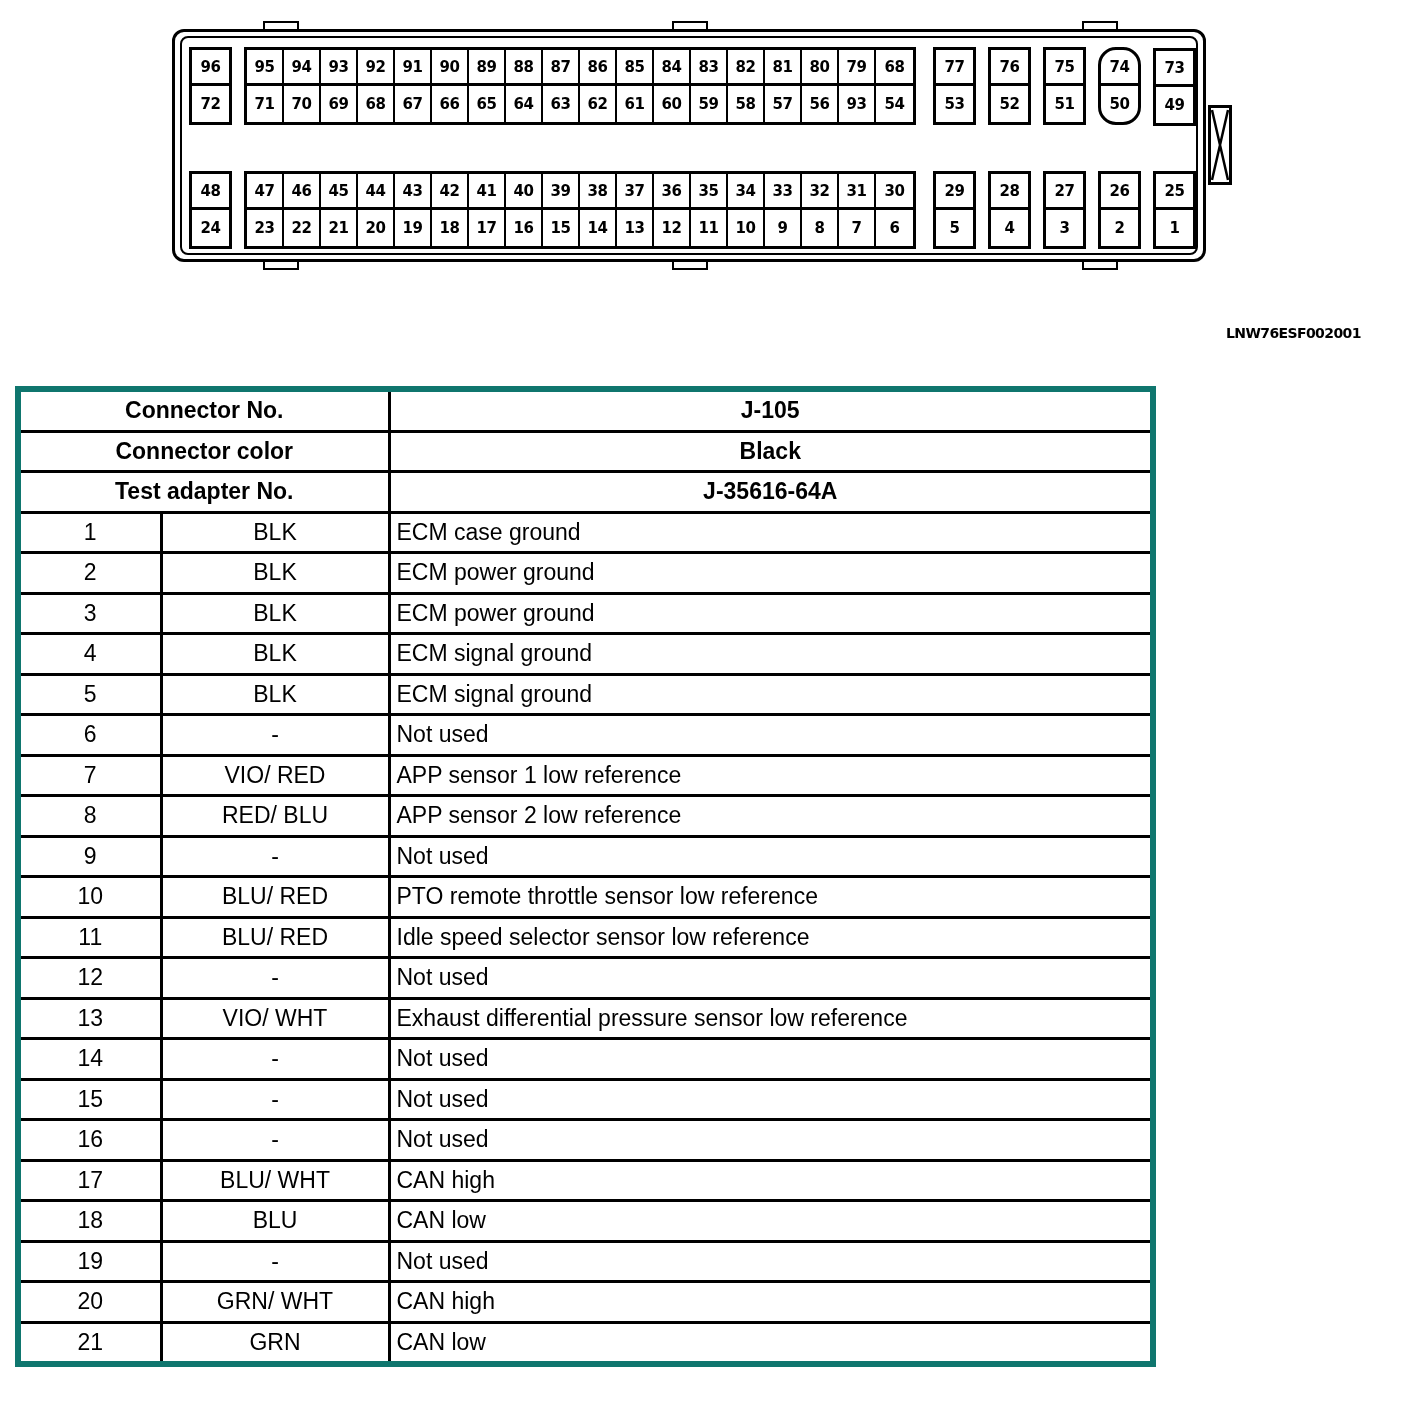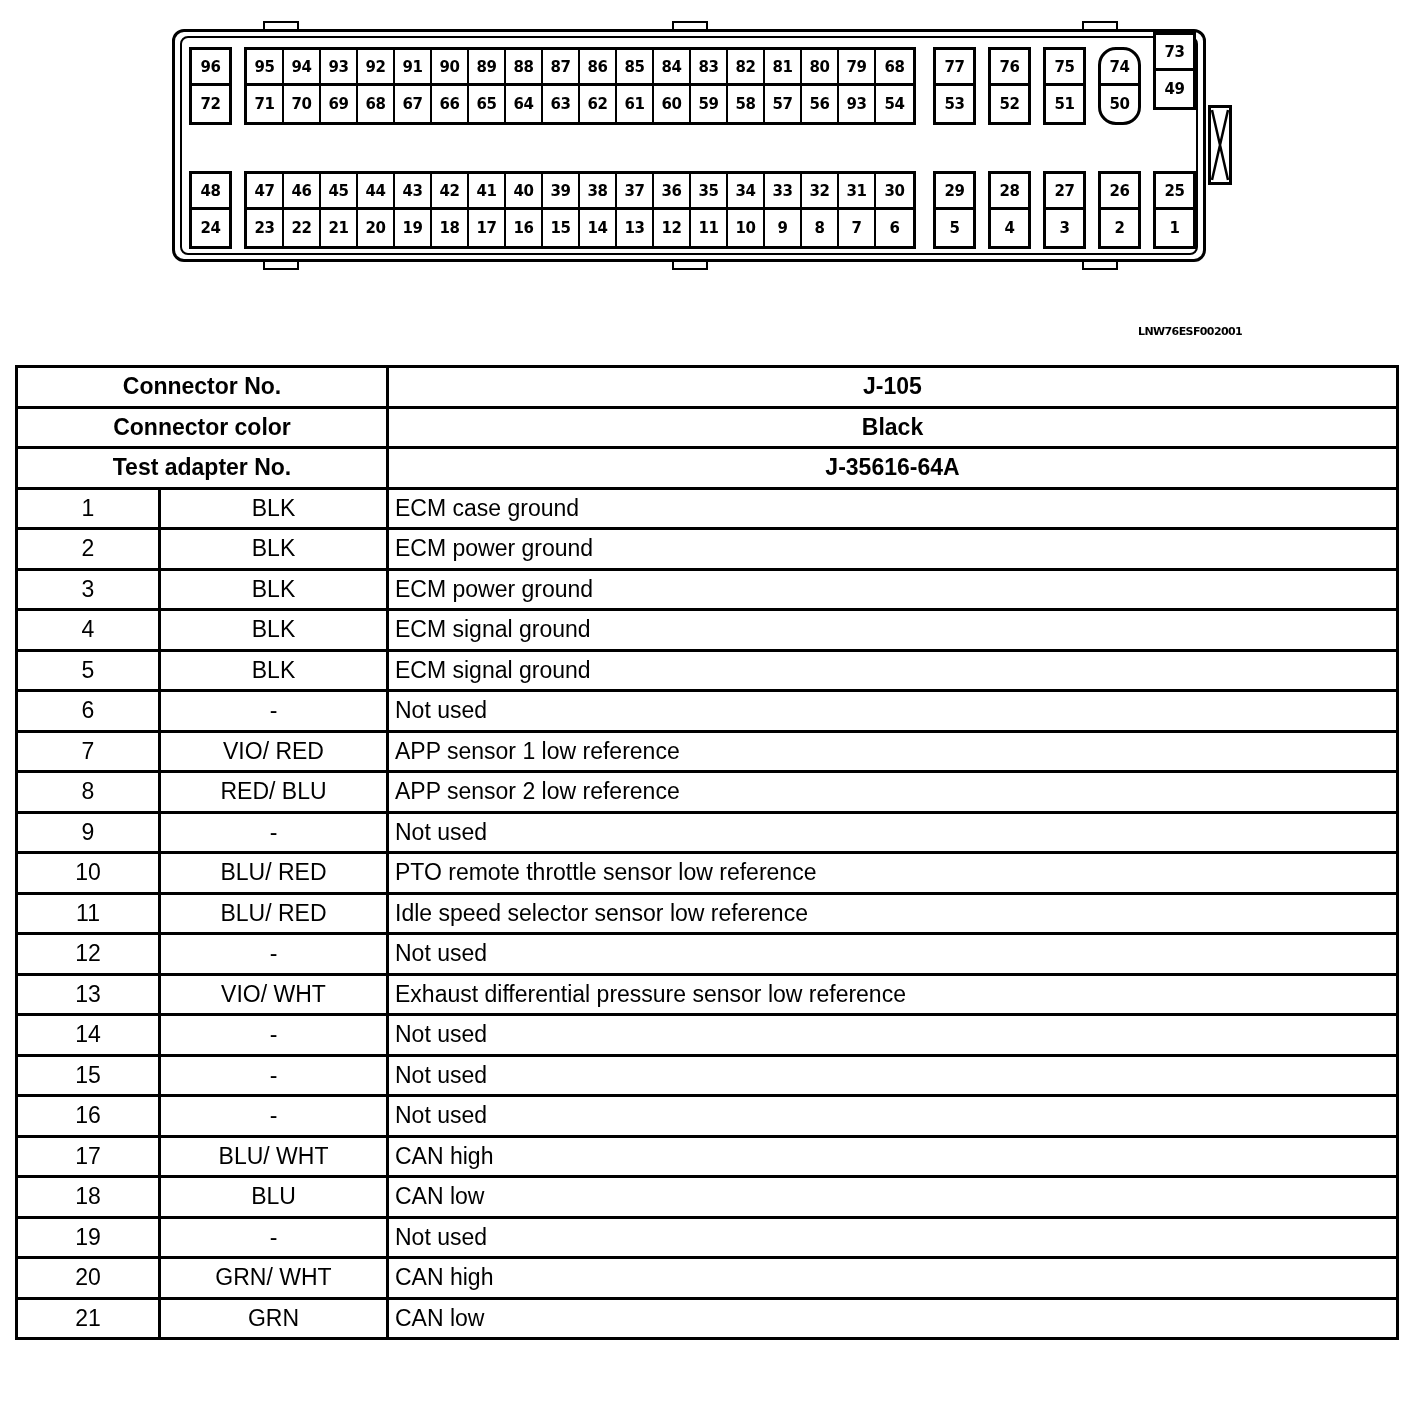--- a/index.html
+++ b/index.html
@@ -20,26 +20,26 @@
   .latch svg { position: absolute; left: 0; top: 0; }
 
   .block { position: absolute; border: 3px solid #000; box-sizing: border-box; display: flex; background:#fff; }
   .block .col { display: flex; flex-direction: column; }
   .cell { width: 37px; height: 36px; box-sizing: border-box; border-right: 2px solid #000;
           display: flex; align-items: center; justify-content: center;
           font-family: "DejaVu Sans", sans-serif; font-weight: bold; font-size: 15px; letter-spacing: -0.5px; }
   .col .cell:first-child { border-bottom: 3px solid #000; }
   .block .col:last-child .cell { border-right: none; }
 
-  .figure-id { position: absolute; left: 1138px; top: 325px; font-family: "DejaVu Sans", sans-serif;
-               font-weight: bold; font-size: 11px; letter-spacing: -0.6px; }
+  .figure-id { position: absolute; left: 1226px; top: 325px; font-family: "DejaVu Sans", sans-serif;
+               font-weight: bold; font-size: 14px; letter-spacing: -0.6px; }
 
   
-  table.pins { position: absolute; left: 15px; top: 365px; width: 1384px; border-collapse: collapse;
-               border: 1px solid #0f766e; }
+  table.pins { position: absolute; left: 15px; top: 386px; width: 1141px; border-collapse: collapse;
+               border: 6px solid #0f766e; }
   table.pins td, table.pins th { border: 3px solid #000; padding: 0; height: 37.5px; font-size: 23px; }
   table.pins th { font-weight: bold; text-align: center; }
   table.pins td.c { text-align: center; }
   table.pins td.fn { text-align: left; padding-left: 6px; }
   col.c1 { width: 143px; } col.c2 { width: 228px; } col.c3 { width: auto; }
 </style>
 </head>
 <body>
 
 <div class="diagram">
@@ -154,21 +154,21 @@
           <div class="cell">75</div>
           <div class="cell">51</div>
         </div>
       </div>
       <div class="block" style="left: 1098px; top: 47px; border-radius: 18px;">
         <div class="col">
           <div class="cell">74</div>
           <div class="cell">50</div>
         </div>
       </div>
-      <div class="block" style="left: 1153px; top: 32px;">
+      <div class="block" style="left: 1153px; top: 48px;">
         <div class="col">
           <div class="cell">73</div>
           <div class="cell">49</div>
         </div>
       </div>
     </div>
   <div id="bottom-row">
       <div class="block" style="left: 189px; top: 171px;">
         <div class="col">
           <div class="cell">48</div>

